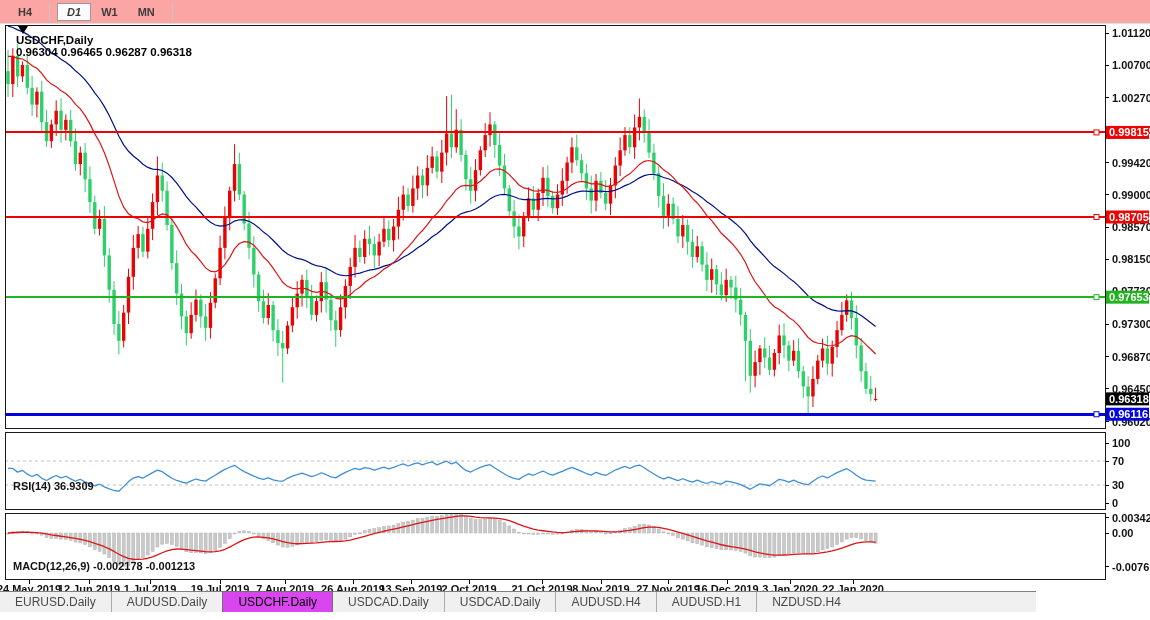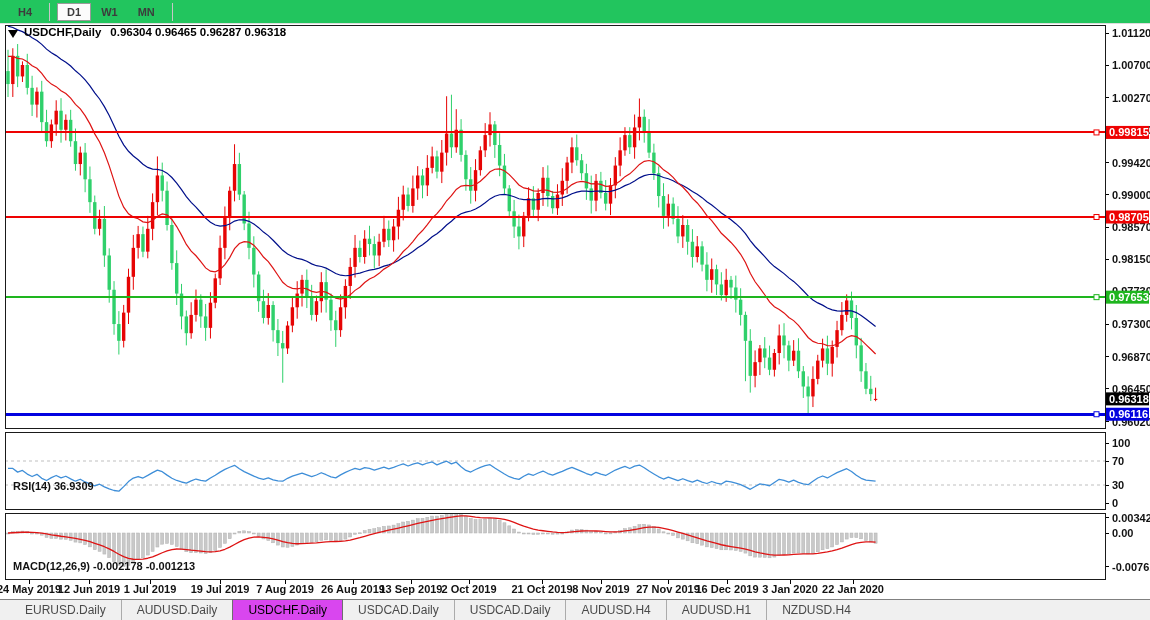--- a/index.html
+++ b/index.html
@@ -1,40 +1,40 @@
 <!DOCTYPE html>
 <html><head>
 <meta charset="utf-8">
 <style>
   html,body{margin:0;padding:0;background:#fff;}
   .app{position:relative;width:1150px;height:620px;background:#fff;overflow:hidden;
        font-family:"Liberation Sans",sans-serif;}
   svg text{font:700 11px "Liberation Sans",sans-serif;fill:#111;}
   svg text.badge-text{fill:#fff;}
   
-  .toolbar{position:absolute;top:0;left:0;width:1150px;height:24px;background:#22c55e;
+  .toolbar{position:absolute;top:0;left:0;width:1150px;height:24px;background:#fca5a5;
            border-bottom:1px solid #dcdcdc;display:flex;align-items:center;padding-left:8px;
            box-sizing:border-box;z-index:5;}
   .tf-btn{padding:2px 9px;font:700 11px "Liberation Sans",sans-serif;color:#3c3c3c;
           border:1px solid transparent;cursor:default;}
-  .tf-btn.active{background:#fcfcfc;border-color:#9a9a9a;}
+  .tf-btn.active{background:#fcfcfc;border-color:#9a9a9a;font-style:italic;}
   .tb-sep{width:1px;height:18px;background:#c6c6c6;margin:0 7px;}
   
   #chart-svg{position:absolute;top:0;left:0;z-index:1;}
   
-  .chart-title{position:absolute;top:26px;left:6px;z-index:3;display:flex;align-items:flex-end;
-               font:700 11.5px "Liberation Sans",sans-serif;color:#000;}
+  .chart-title{position:absolute;top:26px;left:16px;z-index:3;display:flex;align-items:flex-start;
+               font:700 11.5px "Liberation Sans",sans-serif;color:#000;flex-direction:column;}
   .tri{width:0;height:0;border-left:5px solid transparent;border-right:5px solid transparent;
        border-top:8px solid #000;margin:0 6px 0 2px;}
   .ind-label{position:absolute;left:13px;z-index:3;font:700 11px "Liberation Sans",sans-serif;color:#111;margin-top:44px;}
   .ind-label.rsi{top:436px;}
   .ind-label.macd{top:516px;}
   
-  .tabbar{position:absolute;left:0;bottom:0;width:1150px;height:21px;background:#f0f0f0;
-          border-top:1px solid #808080;display:flex;align-items:stretch;padding-left:10px;
+  .tabbar{position:absolute;left:0;bottom:8px;width:1036px;height:21px;background:#f0f0f0;
+          border-top:1px solid #808080;display:flex;align-items:stretch;
           box-sizing:border-box;z-index:5;}
   .tab{padding:3px 15px 0;font:400 12px "Liberation Sans",sans-serif;color:#4a4a4a;
        white-space:nowrap;cursor:default;}
   .tab + .tab{border-left:1px solid #ababab;}
   .tab.active{background:#d946ef;border:1px solid #6f6f6f;border-bottom:none;margin-top:-1px;
               color:#000;z-index:6;}
   .tab.active + .tab{border-left:none;}
 </style>
 </head>
 <body>

